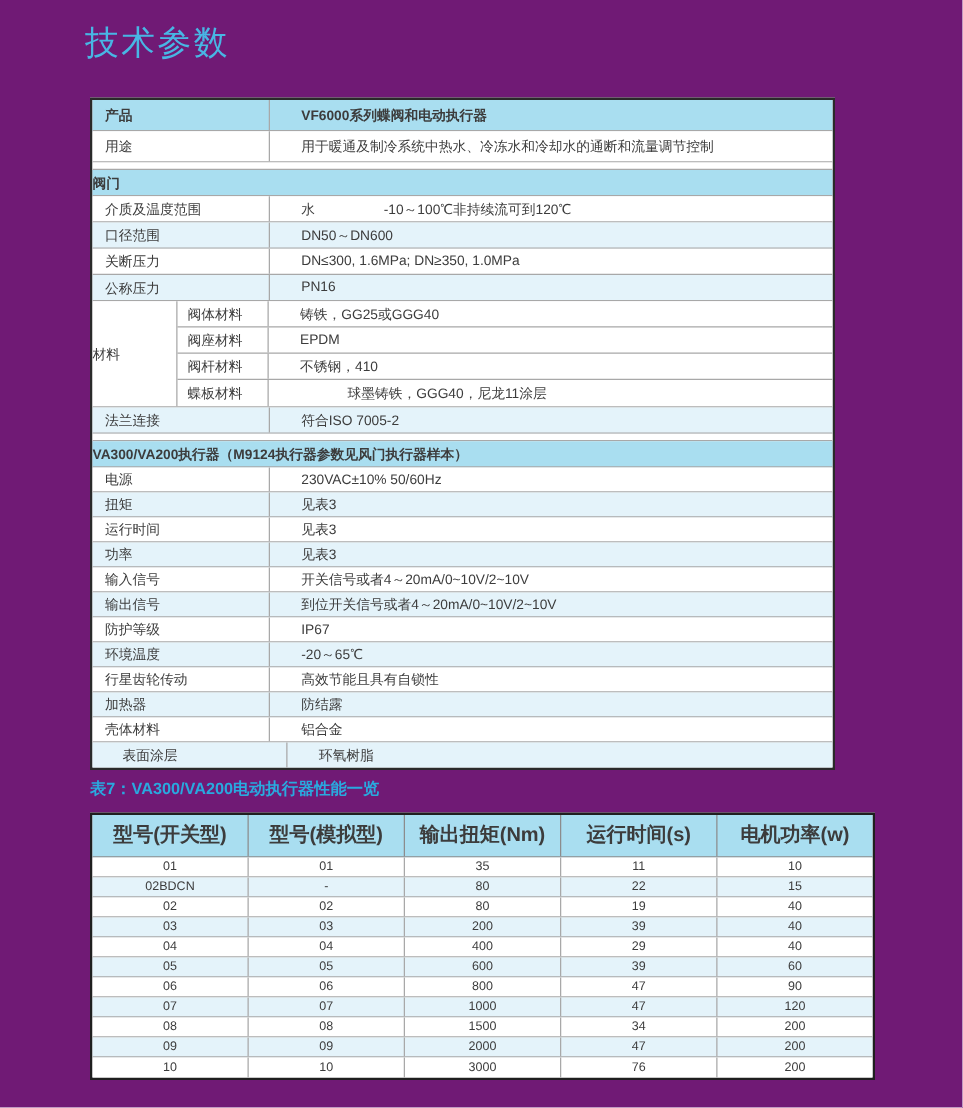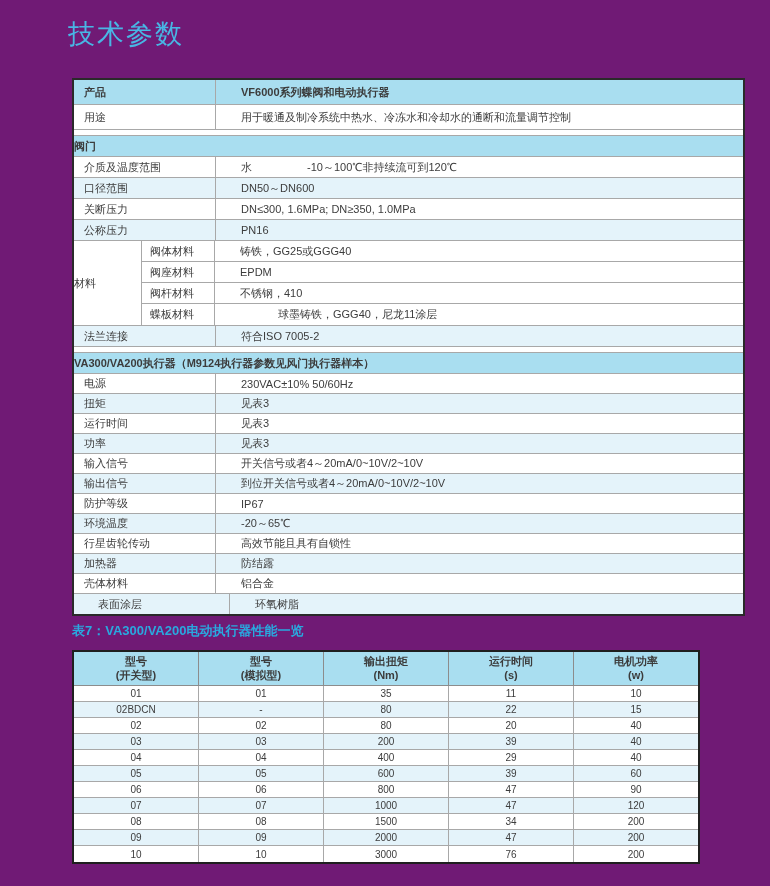--- a/index.html
+++ b/index.html
@@ -7,21 +7,21 @@
     position:relative; width:770px; height:886px; background:#701a75;
     font-family:"Liberation Sans", sans-serif; color:#3c3c3c; overflow:hidden;
   }
   .page-title {
     position:absolute; left:68px; top:16px; margin:0;
     font-size:27px; font-weight:400; letter-spacing:2px; color:#48b6e4;
   }
 
   
   .spec-table {
-    position:absolute; left:72px; top:78px; width:673px;
+    position:absolute; left:72px; top:78px; width:596px;
     border:2px solid #2a2a2a; box-sizing:border-box; background:#fff;
   }
   .s-row { display:flex; border-bottom:1px solid #a8a8a8; box-sizing:border-box; background:#ffffff; }
   .spec-table > .s-row:last-child { border-bottom:none;padding-left:14px; }
   .s-row.shade { background:#e4f3fa; }
   .s-row.hdr { background:#a9def0; }
   .s-row.sec { background:#a9def0; }
   .s-row.gap { height:6px; background:#ffffff; }
   .s-row.h25 { height:25px; }
   .s-row.h21 { height:21px; }
@@ -54,22 +54,22 @@
   .t7-title {
     position:absolute; left:72px; top:622px; margin:0;
     font-size:13px; font-weight:bold; color:#29a9df;
   }
   .perf-table {
     position:absolute; left:72px; top:650px; width:628px;
     border:2px solid #1f1f1f; box-sizing:border-box; background:#fff;
   }
   .p-header { display:flex; height:34px; background:#a9def0; border-bottom:1px solid #8c8c8c; box-sizing:border-box; }
   .p-hcell {
-    flex:1; display:flex; flex-direction:column; justify-content:center; align-items:center;
-    font-size:11px; font-weight:bold; line-height:1.25; border-right:1px solid #8c8c8c; box-sizing:border-box;
+    flex:1; display:flex; justify-content:center; align-items:center;
+    font-size:16px; font-weight:bold; line-height:1.25; border-right:1px solid #8c8c8c; box-sizing:border-box;
   }
   .p-header .p-hcell:last-child { border-right:none; }
   .p-row { display:flex; height:16px; border-bottom:1px solid #a8a8a8; box-sizing:border-box; background:#fff; }
   .perf-table .p-row:last-child { border-bottom:none; }
   .p-row.shade { background:#e4f3fa; }
   .p-cell {
     flex:1; display:flex; align-items:center; justify-content:center;
     font-size:10px; border-right:1px solid #a8a8a8; box-sizing:border-box;
   }
   .p-row .p-cell:last-child { border-right:none; }
@@ -228,21 +228,21 @@
         <div class="p-cell">02BDCN</div>
         <div class="p-cell">-</div>
         <div class="p-cell">80</div>
         <div class="p-cell">22</div>
         <div class="p-cell">15</div>
       </div>
       <div class="p-row">
         <div class="p-cell">02</div>
         <div class="p-cell">02</div>
         <div class="p-cell">80</div>
-        <div class="p-cell">20</div>
+        <div class="p-cell">19</div>
         <div class="p-cell">40</div>
       </div>
       <div class="p-row shade">
         <div class="p-cell">03</div>
         <div class="p-cell">03</div>
         <div class="p-cell">200</div>
         <div class="p-cell">39</div>
         <div class="p-cell">40</div>
       </div>
       <div class="p-row">

